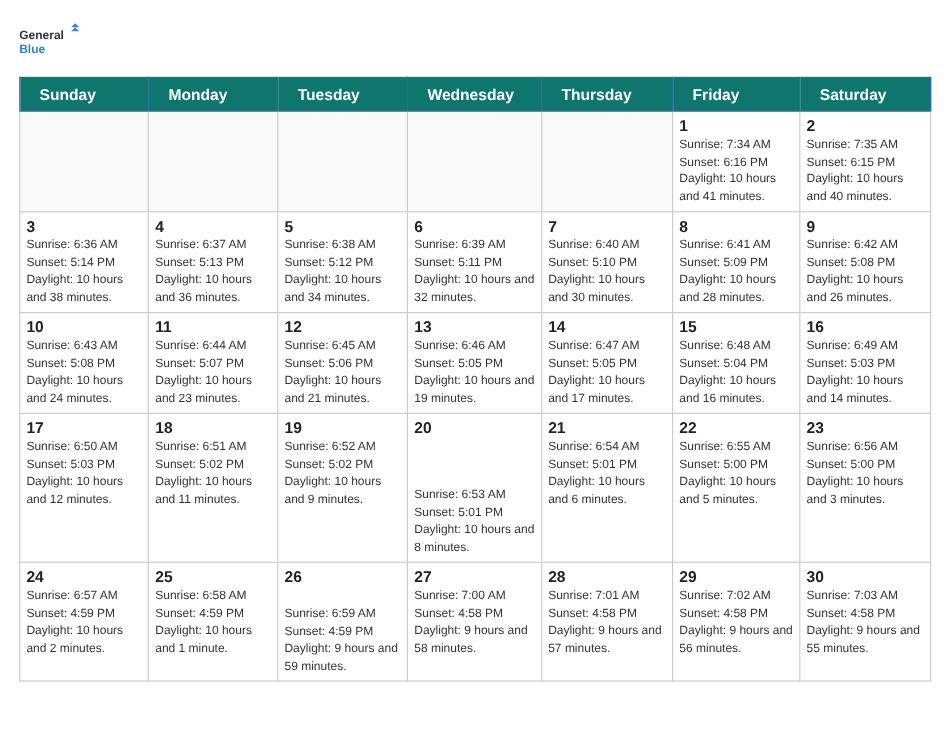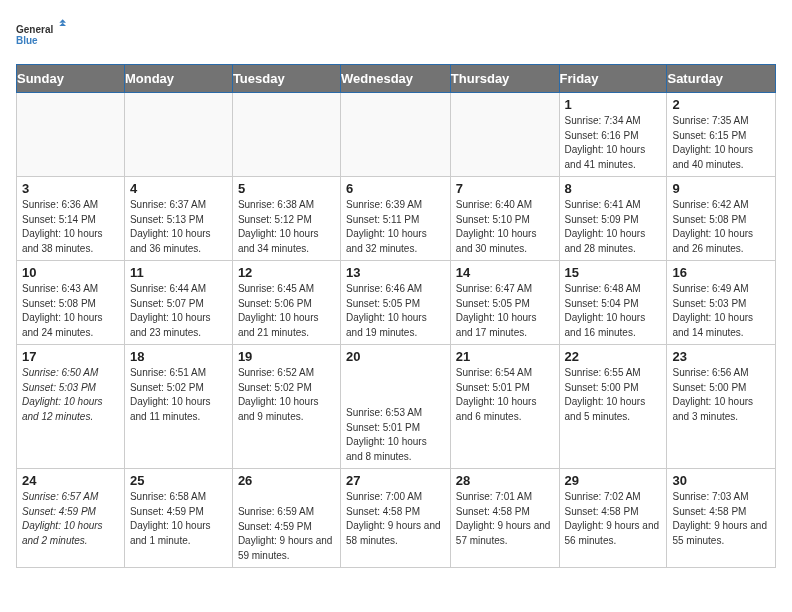--- a/index.html
+++ b/index.html
@@ -25,25 +25,25 @@
     }
     .title-area { text-align: right; }
     .month-title { font-size: 36px; font-weight: bold; color: #222; }
     .location-title { font-size: 16px; color: #444; margin-top: 2px; }
     .calendar {
       width: 100%;
       border-collapse: collapse;
       border: 1px solid #ccc;
     }
     .calendar th {
-      background-color: #737373;
+      background-color: #0f766e;
       color: #fff;
       font-size: 13px;
       font-weight: bold;
-      padding: 6px 0;
+      padding: 6px 16px;
       border: 1px solid #2a6aa8;
       text-align: left;
     }
     .calendar td {
       border: 1px solid #ccc;
       vertical-align: top;
       padding: 4px 5px;
       font-size: 11px;
       color: #333;
       background: #fff;
@@ -200,21 +200,21 @@
         <td>
           <span class="day-num">16</span>
           <div class="day-info" style="white-space: pre-line;">Sunrise: 6:49 AM
 Sunset: 5:03 PM
 Daylight: 10 hours and 14 minutes.</div>
         </td>
       </tr>
       <tr>
         <td>
           <span class="day-num">17</span>
-          <div class="day-info" style="white-space: pre-line; font-style: italic;">Sunrise: 6:50 AM
+          <div class="day-info" style="white-space: pre-line;">Sunrise: 6:50 AM
 Sunset: 5:03 PM
 Daylight: 10 hours and 12 minutes.</div>
         </td>
         <td>
           <span class="day-num">18</span>
           <div class="day-info" style="white-space: pre-line;">Sunrise: 6:51 AM
 Sunset: 5:02 PM
 Daylight: 10 hours and 11 minutes.</div>
         </td>
         <td>
@@ -244,21 +244,21 @@
         <td>
           <span class="day-num">23</span>
           <div class="day-info" style="white-space: pre-line;">Sunrise: 6:56 AM
 Sunset: 5:00 PM
 Daylight: 10 hours and 3 minutes.</div>
         </td>
       </tr>
       <tr>
         <td>
           <span class="day-num">24</span>
-          <div class="day-info" style="white-space: pre-line; font-style: italic;">Sunrise: 6:57 AM
+          <div class="day-info" style="white-space: pre-line;">Sunrise: 6:57 AM
 Sunset: 4:59 PM
 Daylight: 10 hours and 2 minutes.</div>
         </td>
         <td>
           <span class="day-num">25</span>
           <div class="day-info" style="white-space: pre-line;">Sunrise: 6:58 AM
 Sunset: 4:59 PM
 Daylight: 10 hours and 1 minute.</div>
         </td>
         <td>

